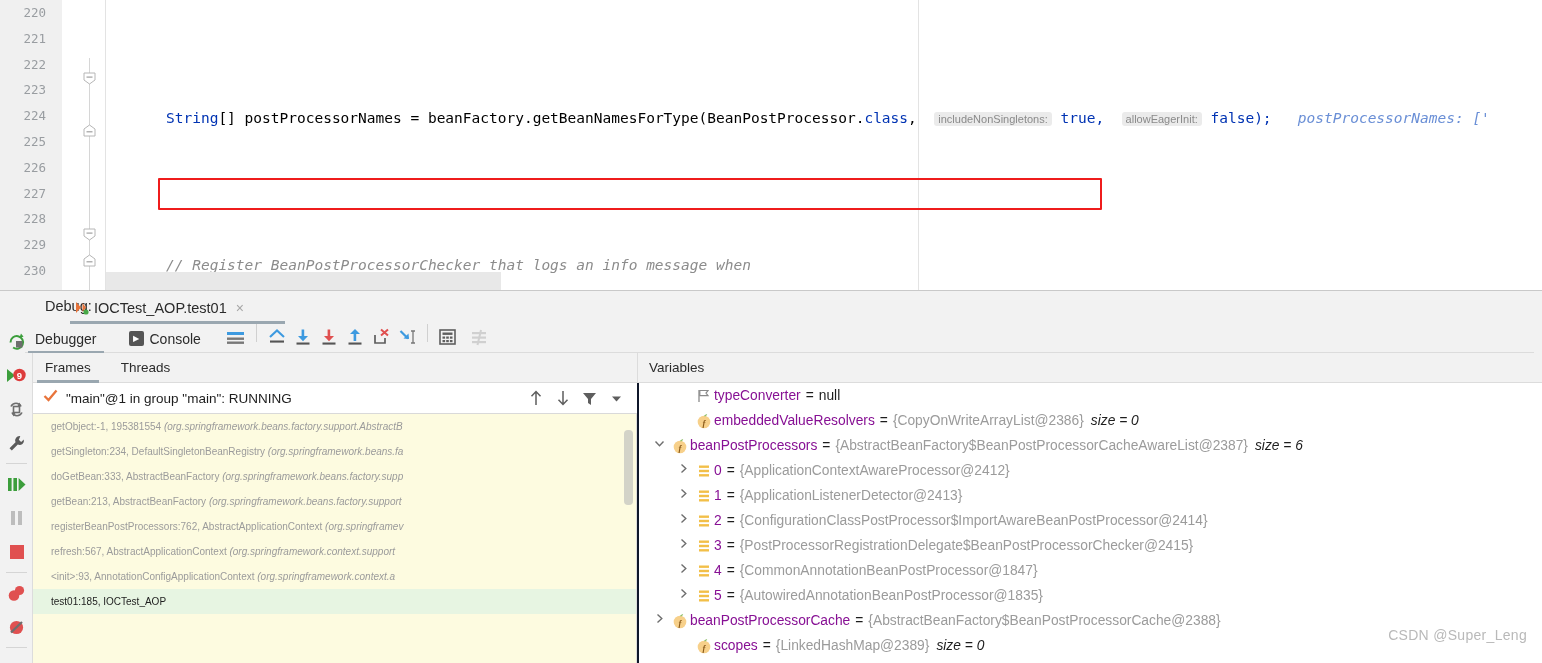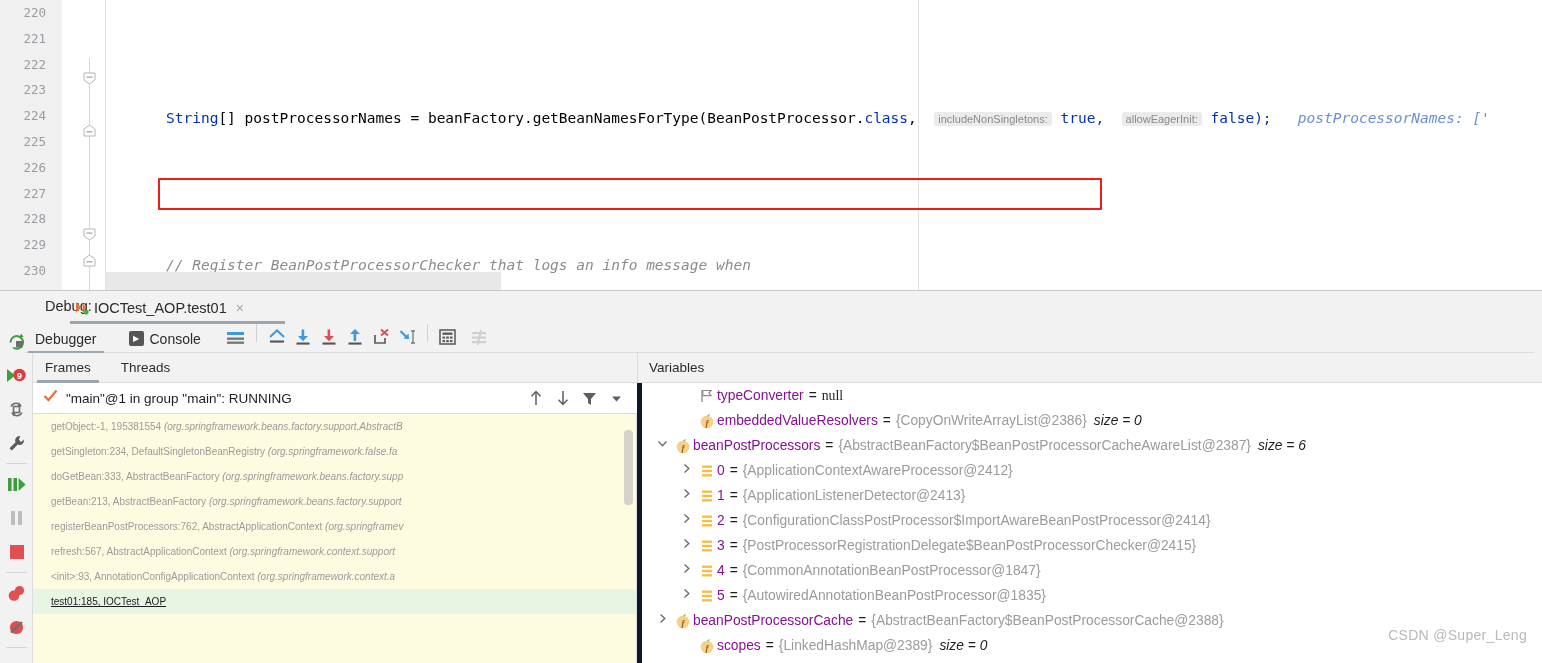--- a/index.html
+++ b/index.html
@@ -182,43 +182,43 @@
     position: absolute; left: 33px; top: 123px; width: 604px; height: 250px;
     background: #fdfbe0; overflow: hidden;
     border-right: 1px solid #dcdcdc;
   }
   .frame-row {
     height: 25px; line-height: 25px; padding-left: 18px;
     font-size: 10px; color: #9b9b9b; white-space: nowrap; overflow: hidden;
   }
   .frame-row .pkg { font-style: italic; }
   .frame-row.selected { background: #c7c7c7; color: #1d1d1d; }
-  .frame-row.user { background: #e7f5e2; color: #1d1d1d; text-decoration: underline; }
+  .frame-row.user { background: #e7f5e2; color: #1d1d1d; }
   .frames-scroll {
     position: absolute; right: 3px; top: 16px; width: 9px; height: 75px;
     background: #d3d3c8; border-radius: 4px;
   }
 
   
   .vars {
     position: absolute; left: 637px; top: 92px; width: 905px; height: 281px;
     background: #ffffff; overflow: hidden;
-    border-left: 5px solid #0f172a;
+    border-left: 2px solid #0f172a;
   }
   .var-row {
     height: 25px; line-height: 25px; white-space: nowrap;
     font-size: 13.8px; display: flex; align-items: center;
   }
   .chev { width: 20px; text-align: center; color: #6e6e6e; font-size: 12px; flex: none; }
   .chev.open { color: #5a5a5a; }
   .vicon { width: 21px; flex: none; display: flex; align-items: center; justify-content: center; }
   .vname { color: #871094; }
   .veq { color: #1d1d1d; padding: 0 5px; }
   .vval { color: #9b9b9b; }
-  .vnull { color: #1d1d1d; font-family: Liberation Serif, serif; }
+  .vnull { color: #1d1d1d; }
   .vsize { color: #1d1d1d; margin-left: 7px; font-style: italic; }
 
   .watermark {
     position: absolute; right: 15px; bottom: 20px;
     font-size: 14px; color: #b9b9b9; letter-spacing: .3px; margin-top: 44px;
   }
 </style>
 </head>
 <body>
 
@@ -501,21 +501,21 @@
           <svg width="13" height="13" viewBox="0 0 13 13">
               <path d="M2 4.5 L6.5 9.5 L11 4.5 Z" fill="#5e5e5e"></path>
             </svg>
         </span>
       </span>
     </div>
 
     <div class="frames" id="frames-list">
       <div class="frames-scroll"></div>
     <div class="frame-row"><span>getObject:-1, 195381554 </span><span class="pkg">(org.springframework.beans.factory.support.AbstractB</span></div>
-        <div class="frame-row"><span>getSingleton:234, DefaultSingletonBeanRegistry </span><span class="pkg">(org.springframework.false.fa</span></div>
+        <div class="frame-row"><span>getSingleton:234, DefaultSingletonBeanRegistry </span><span class="pkg">(org.springframework.beans.fa</span></div>
         <div class="frame-row"><span>doGetBean:333, AbstractBeanFactory </span><span class="pkg">(org.springframework.beans.factory.supp</span></div>
         <div class="frame-row"><span>getBean:213, AbstractBeanFactory </span><span class="pkg">(org.springframework.beans.factory.support</span></div>
         <div class="frame-row"><span>registerBeanPostProcessors:762, AbstractApplicationContext </span><span class="pkg">(org.springframev</span></div>
         <div class="frame-row"><span>refresh:567, AbstractApplicationContext </span><span class="pkg">(org.springframework.context.support</span></div>
         <div class="frame-row"><span>&lt;init&gt;:93, AnnotationConfigApplicationContext </span><span class="pkg">(org.springframework.context.a</span></div>
         <div class="frame-row user"><span>test01:185, IOCTest_AOP</span><span class="pkg"></span></div>
       </div>
 
     <div class="vars" id="vars-tree">
         <div class="var-row" style="padding-left: 34px;">

